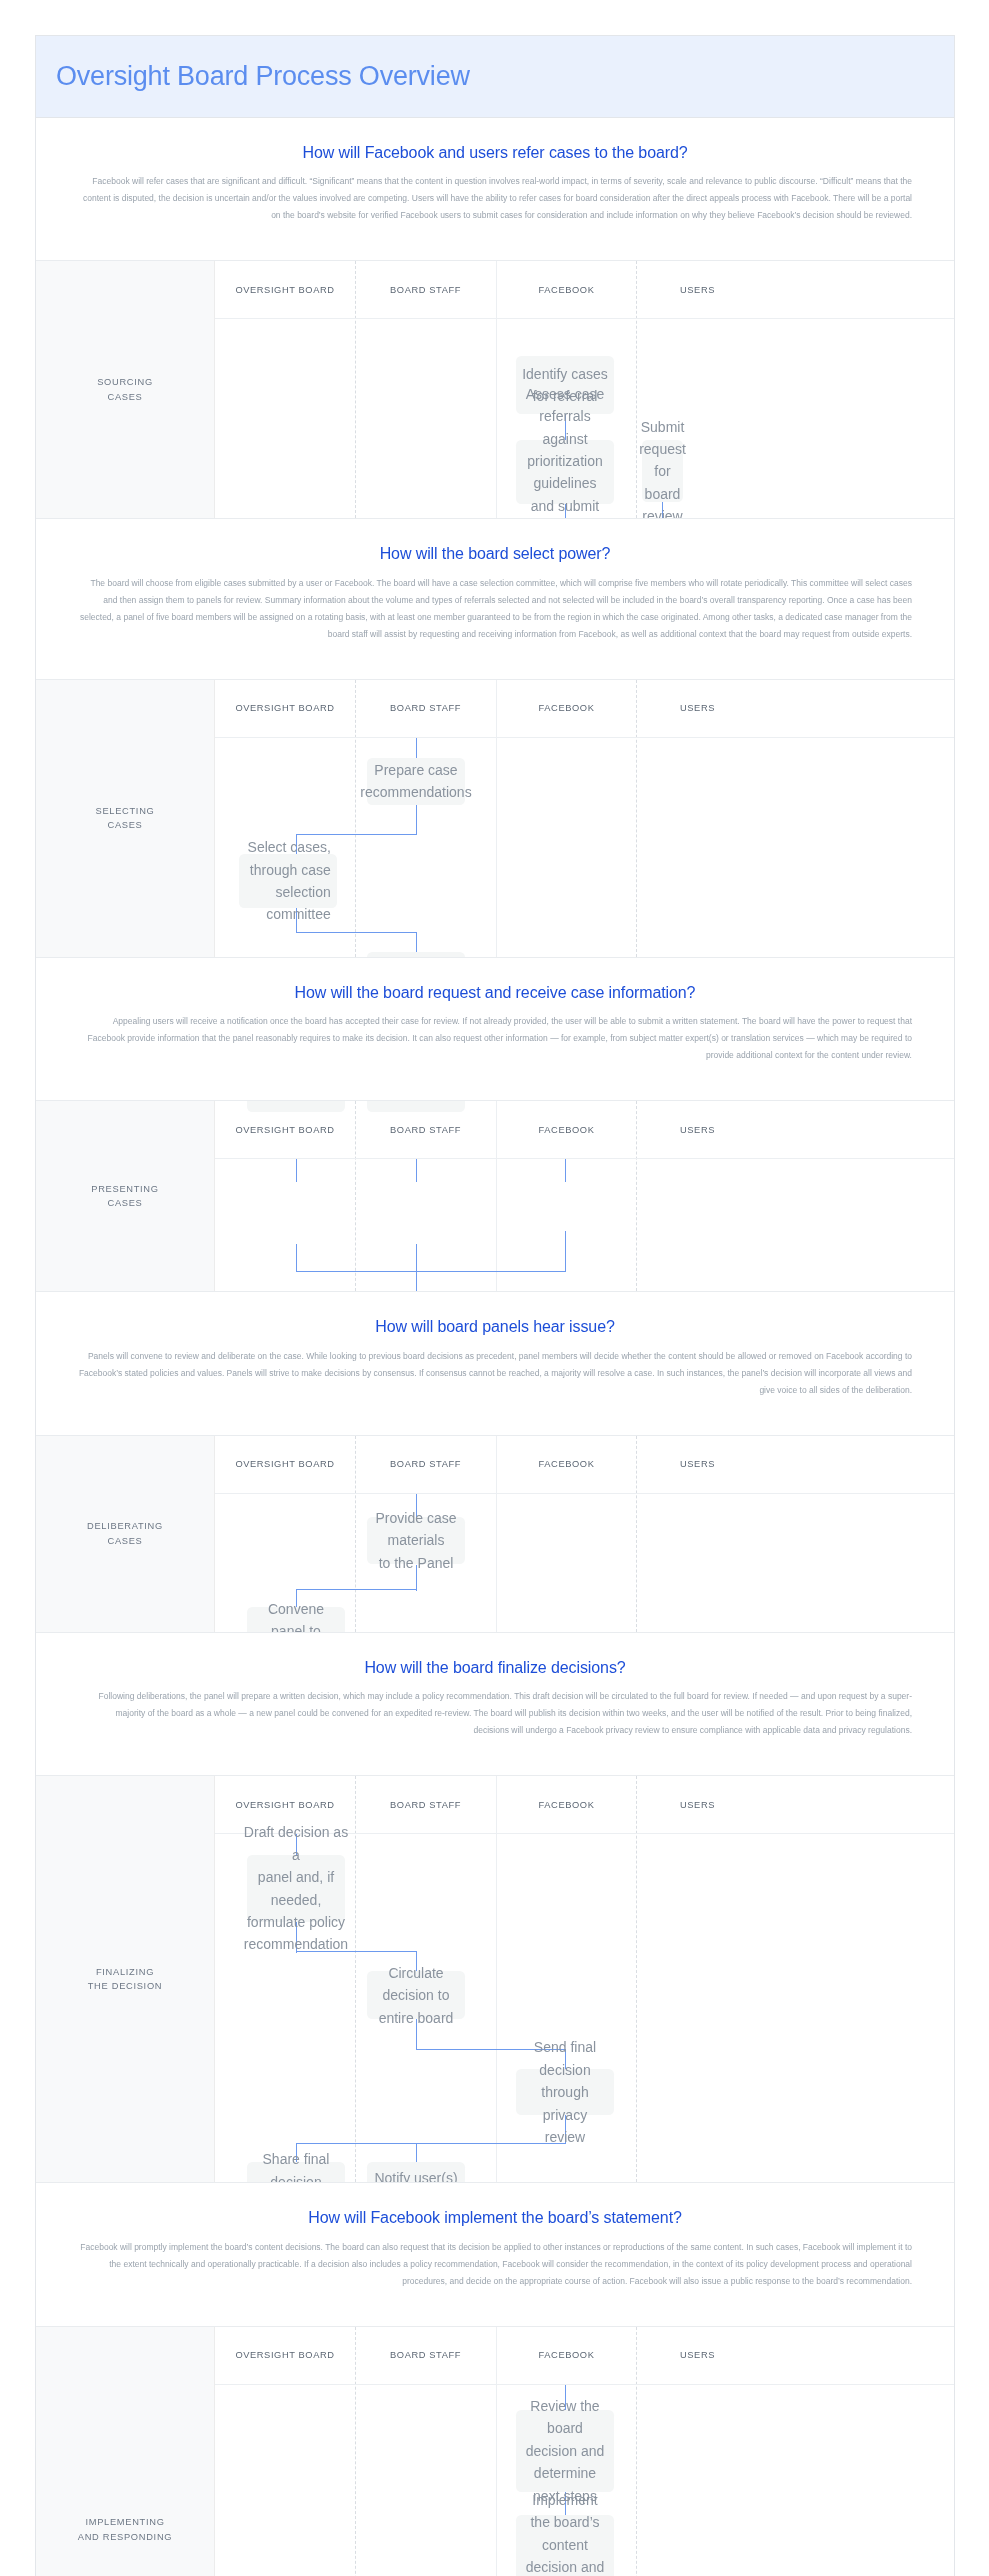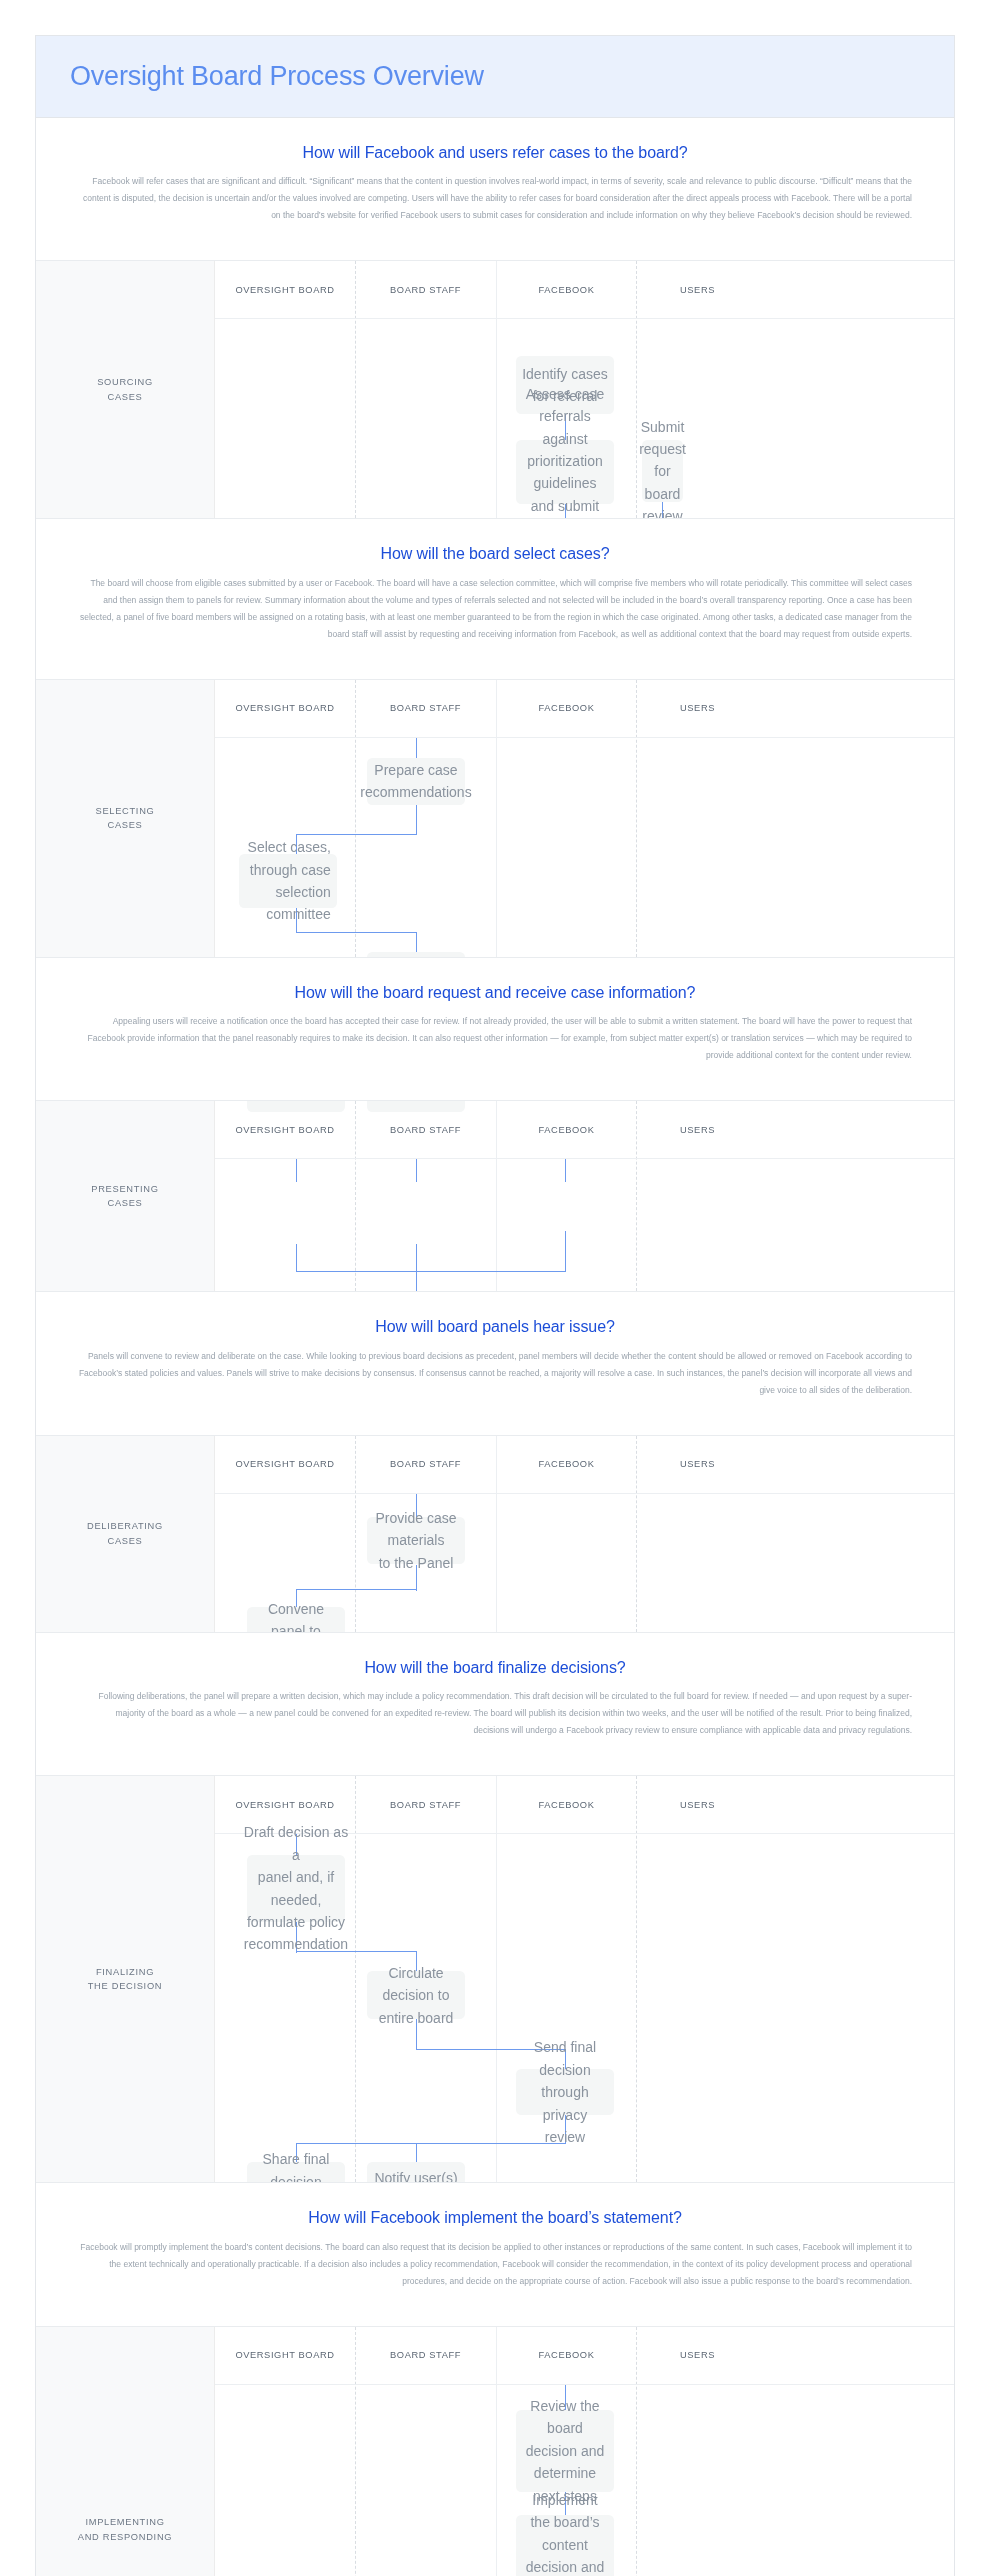--- a/index.html
+++ b/index.html
@@ -24,21 +24,21 @@
     border-bottom: none;
     background: #fff;
   }
 
   
   .title-band {
     background: #eaf1fd;
     height: 82px;
     display: flex;
     align-items: center;
-    padding-left: 34px;
+    padding-left: 20px;
     border-bottom: 0.5px solid #e3e6ea;
   }
   .title-band .title {
     font-size: 27px;
     font-weight: 300;
     color: #5b8def;
     letter-spacing: -0.2px;
     line-height: 1;
   }
 
@@ -225,21 +225,21 @@
             <span>Assess case referrals<br>against prioritization<br>guidelines and submit<br>for board review</span>
           </div>
           <div class="node" style="left:427px; top:121px; width:41px; height:62px;">
             <span>Submit<br>request<br>for board<br>review</span>
           </div>
         </div>
       </div>
     </div>
 
     <div class="prose">
-      <h2>How will the board select cases?</h2>
+      <h2>How will the board select power?</h2>
       <p>The board will choose from eligible cases submitted by a user or Facebook. The board will have a case selection committee, which will comprise five members who will rotate periodically. This committee will select cases and then assign them to panels for review. Summary information about the volume and types of referrals selected and not selected will be included in the board’s overall transparency reporting. Once a case has been selected, a panel of five board members will be assigned on a rotating basis, with at least one member guaranteed to be from the region in which the case originated. Among other tasks, a dedicated case manager from the board staff will assist by requesting and receiving information from Facebook, as well as additional context that the board may request from outside experts.</p>
     </div>
     <div class="lane" style="height:278px;">
       <div class="lane-stage">
         <div class="stage-label">SELECTING<br>CASES</div>
       </div>
       <div class="lane-body">
         <div class="lane-cols">
           <div class="div-dash" style="left:140px;"></div>
           <div class="div-solid" style="left:281px;"></div>

